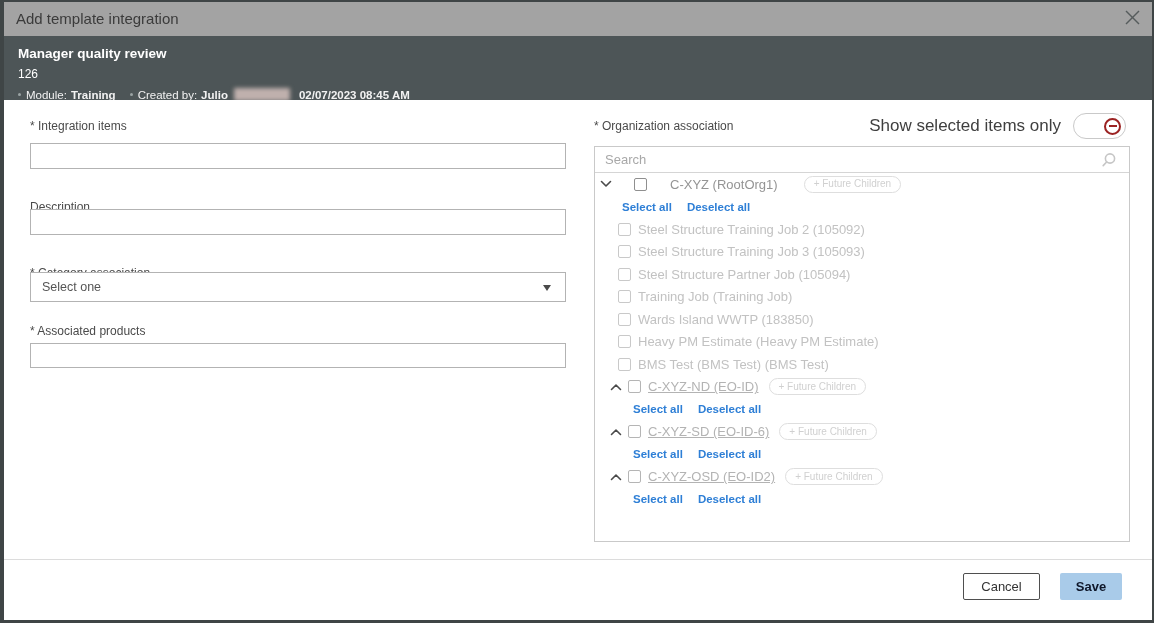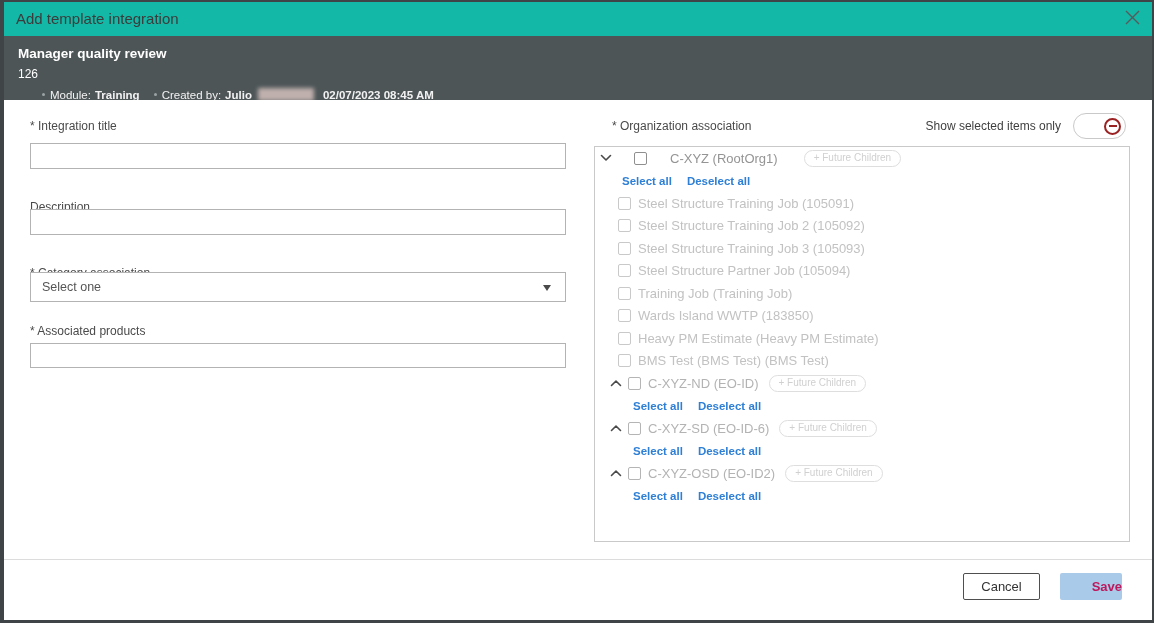--- a/index.html
+++ b/index.html
@@ -2,50 +2,50 @@
 <html style="--header-bg: #4d5557; --accent-blue: #2e7fd6; --save-disabled-bg: #a9cbe9; --toggle-icon-red: #9b2222;"><head>
 <meta charset="utf-8">
 <style>
   * { box-sizing: border-box; margin: 0; padding: 0; }
   html,body { width: 1154px; height: 623px; overflow: hidden; background:#fff;
     font-family: "Liberation Sans", sans-serif; }
   .frame { position:absolute; inset:0; width:1154px; height:623px; background:#fff;
     border:2px solid #3f4546; border-left-width:4px; border-bottom-width:3px; }
 
   
-  .titlebar { position:relative; height:34px; background:#14b8a6; }
+  .titlebar { position:relative; height:34px; background:#a3a3a3; }
   .titlebar .title { position:absolute; left:12px; top:8px; font-size:15px; color:#3b3b3b; }
   .close-btn { position:absolute; right:9px; top:6px; width:22px; height:22px;
     display:flex; align-items:center; justify-content:center; cursor:pointer; background:none; border:none; }
 
   
   .dkheader { height:64px; background:var(--header-bg, #4d5557); color:#fff; padding:8px 14px 0 14px; }
   .dkheader .hname { font-size:13.5px; font-weight:bold; margin-top:2px; }
   .dkheader .hid { font-size:12px; margin-top:6px; }
-  .hmeta { display:flex; align-items:center; font-size:11.5px; margin-top:7px; color:#f2f2f2;margin-left:24px; }
+  .hmeta { display:flex; align-items:center; font-size:11.5px; margin-top:7px; color:#f2f2f2; }
   .dot { width:3px; height:3px; border-radius:50%; background:#9aa3a3; margin-right:5px; flex:none; }
   .hmeta b { font-weight:bold; margin-left:4px; }
   .hmeta .gap { width:14px; }
   .redact { display:inline-block; width:56px; height:13px; background:#bfb0ad;
     filter:blur(2px); border-radius:1px; margin:0 5px 0 6px; }
 
   
   .content { position:relative; height:460px; background:#fff; border-bottom:1px solid #dcdcdc; }
   .flabel { position:absolute; font-size:12px; color:#4a4a4a; }
   .tinput { position:absolute; left:26px; width:536px; height:26px; border:1px solid #b3b3b3;
     background:#fff; font-size:13px; color:#333; padding:0 9px; outline:none; }
   .selectbox { position:absolute; left:26px; top:172px; width:536px; height:30px;
     border:1px solid #b3b3b3; background:#fff; display:flex; align-items:center; cursor:pointer; }
   .selectbox .selval { font-size:12.5px; color:#555; padding-left:11px; }
   .caret { position:absolute; right:14px; top:12px; width:0; height:0;
     border-left:4.5px solid transparent; border-right:4.5px solid transparent; border-top:6px solid #4a4a4a; }
 
   
   .toggle-wrap { position:absolute; right:26px; top:13px; display:flex; align-items:center; }
-  .toggle-label { font-size:12px; color:#3f3f3f; margin-right:12px; }
+  .toggle-label { font-size:17px; color:#3f3f3f; margin-right:12px; }
   .toggle-pill { width:53px; height:26px; border:1px solid #c9c9c9; border-radius:13px;
     background:#fff; position:relative; cursor:pointer; }
   .minus-circle { position:absolute; right:4px; top:3.5px; width:17px; height:17px;
     border:2px solid var(--toggle-icon-red,#9b2222); border-radius:50%; }
   .minus-circle::after { content:""; position:absolute; left:2.5px; top:5.5px; width:8px; height:2px;
     background:var(--toggle-icon-red,#9b2222); }
 
   .org-panel { position:absolute; left:590px; top:46px; width:536px; height:396px;
     border:1px solid #c9c9c9; background:#fff; overflow:hidden; }
   .searchrow { position:relative; height:26px; border-bottom:1px solid #d5d5d5; }
@@ -56,35 +56,35 @@
 
   
   .trow { display:flex; align-items:center; height:22.5px; }
   .d0 { padding-left:5px;gap:16px; } .d1 { padding-left:15px; }
   .d0l { padding-left:27px; } .d1l { padding-left:38px; }
   .child { padding-left:23px; }
   .chev { width:12px; margin-right:6px; display:flex; align-items:center; cursor:pointer; }
   .cb { width:13px; height:13px; border-radius:2px; background:#fff; margin-right:7px; flex:none; cursor:pointer; }
   .cb-root { border:1px solid #8f8f8f; } .cb-group { border:1px solid #b5b5b5; } .cb-child { border:1px solid #c9c9c9; }
   .glabel { font-size:13px; margin-right:10px; white-space:nowrap; }
-  .l-root { color:#949494; } .l-group { color:#b3b3b3; }
+  .l-root { color:#949494; } .l-group { color:#b3b3b3;text-decoration:underline; }
   .clabel { font-size:13px; color:#c2c2c2; white-space:nowrap; }
   .badge { font-size:10px; color:#d0d0d0; border:1px solid #dedede; border-radius:9px;
     padding:2.5px 9px; line-height:1; white-space:nowrap; }
   .lnk { color:var(--accent-blue,#2e7fd6); font-size:11.5px; font-weight:bold; margin-right:15px;
     cursor:pointer; text-decoration:none; white-space:nowrap; }
 
   
   .footer { height:52px; background:#fff; display:flex; align-items:center; justify-content:flex-end;
     padding-right:30px; }
   .btn-cancel { width:77px; height:27px; background:#fff; border:1px solid #4f4f4f; border-radius:2px;
     font-size:13px; color:#333; cursor:pointer; font-family:"Liberation Sans",sans-serif; }
   .btn-save { width:62px; height:27px; background:var(--save-disabled-bg,#a9cbe9); border:none; border-radius:2px;
-    font-size:13px; font-weight:bold; color:#be185d; margin-left:20px; cursor:default;
-    font-family:"Liberation Sans",sans-serif;text-align:right; }
+    font-size:13px; font-weight:bold; color:#0f172a; margin-left:20px; cursor:default;
+    font-family:"Liberation Sans",sans-serif; }
 </style>
 </head>
 <body>
 
 <div class="frame">
 
   <div class="titlebar">
     <span class="title">Add template integration</span>
     <button class="close-btn">
       <span>
@@ -107,63 +107,68 @@
       <span class="dot"></span>
       <span>Created by:</span>
       <b>Julio</b>
       <span class="redact"></span>
       <b>02/07/2023 08:45 AM</b>
     </div>
   </div>
 
   <div class="content">
 
-    <span class="flabel" style="left:26px; top:19px;">* Integration title</span>
+    <span class="flabel" style="left:26px; top:19px;">* Integration items</span>
     <input class="tinput" style="top: 43px;" type="text" value="">
 
     <span class="flabel" style="left:26px; top:100px;">Description</span>
     <input class="tinput" style="top: 109px;" type="text" value="">
 
     <span class="flabel" style="left:26px; top:166px;">* Category association</span>
     <div class="selectbox">
       <span class="selval">Select one</span>
       <span class="caret"></span>
     </div>
 
     <span class="flabel" style="left:26px; top:224px;">* Associated products</span>
     <input class="tinput" style="top: 243px; height: 25px;" type="text" value="">
 
-    <span class="flabel" style="left:608px; top:19px;text-align:right;">* Organization association</span>
+    <span class="flabel" style="left:590px; top:19px;text-align:right;">* Organization association</span>
 
     <div class="toggle-wrap">
       <span class="toggle-label">Show selected items only</span>
       <div class="toggle-pill">
         <span class="minus-circle"></span>
       </div>
     </div>
 
     <div class="org-panel">
+      <div class="searchrow">
+        <input type="text" placeholder="Search" style="">
+        <span class="search-icon">
+          <svg width="16" height="16" viewBox="0 0 16 16">
+            <circle cx="9" cy="6.5" r="4.6" fill="none" stroke="#c6c6c6" stroke-width="1.6"></circle>
+            <line x1="5.6" y1="10" x2="2.2" y2="13.6" stroke="#c6c6c6" stroke-width="1.6" stroke-linecap="round"></line>
+          </svg>
+        </span>
+      </div>
       <div id="org-tree">
           <div class="trow group d0">
             <span class="chev">
               <svg width="12" height="8" viewBox="0 0 12 8">
                 <polyline points="1.5,1.5 6,6 10.5,1.5" fill="none" stroke="#4a4a4a" stroke-width="1.6" stroke-linecap="round" stroke-linejoin="round"></polyline>
               </svg>
             </span>
             <span class="cb cb-root"></span>
             <span class="glabel l-root">C-XYZ (RootOrg1)</span>
             <span class="badge">+ Future Children</span>
           </div>
           <div class="trow links d0l">
             <a class="lnk">Select all</a>
             <a class="lnk">Deselect all</a>
-          </div>
-          <div class="trow child">
-            <span class="cb cb-child"></span>
-            <span class="clabel">Steel Structure Training Job (105091)</span>
           </div>
           <div class="trow child">
             <span class="cb cb-child"></span>
             <span class="clabel">Steel Structure Training Job 2 (105092)</span>
           </div>
           <div class="trow child">
             <span class="cb cb-child"></span>
             <span class="clabel">Steel Structure Training Job 3 (105093)</span>
           </div>
           <div class="trow child">

